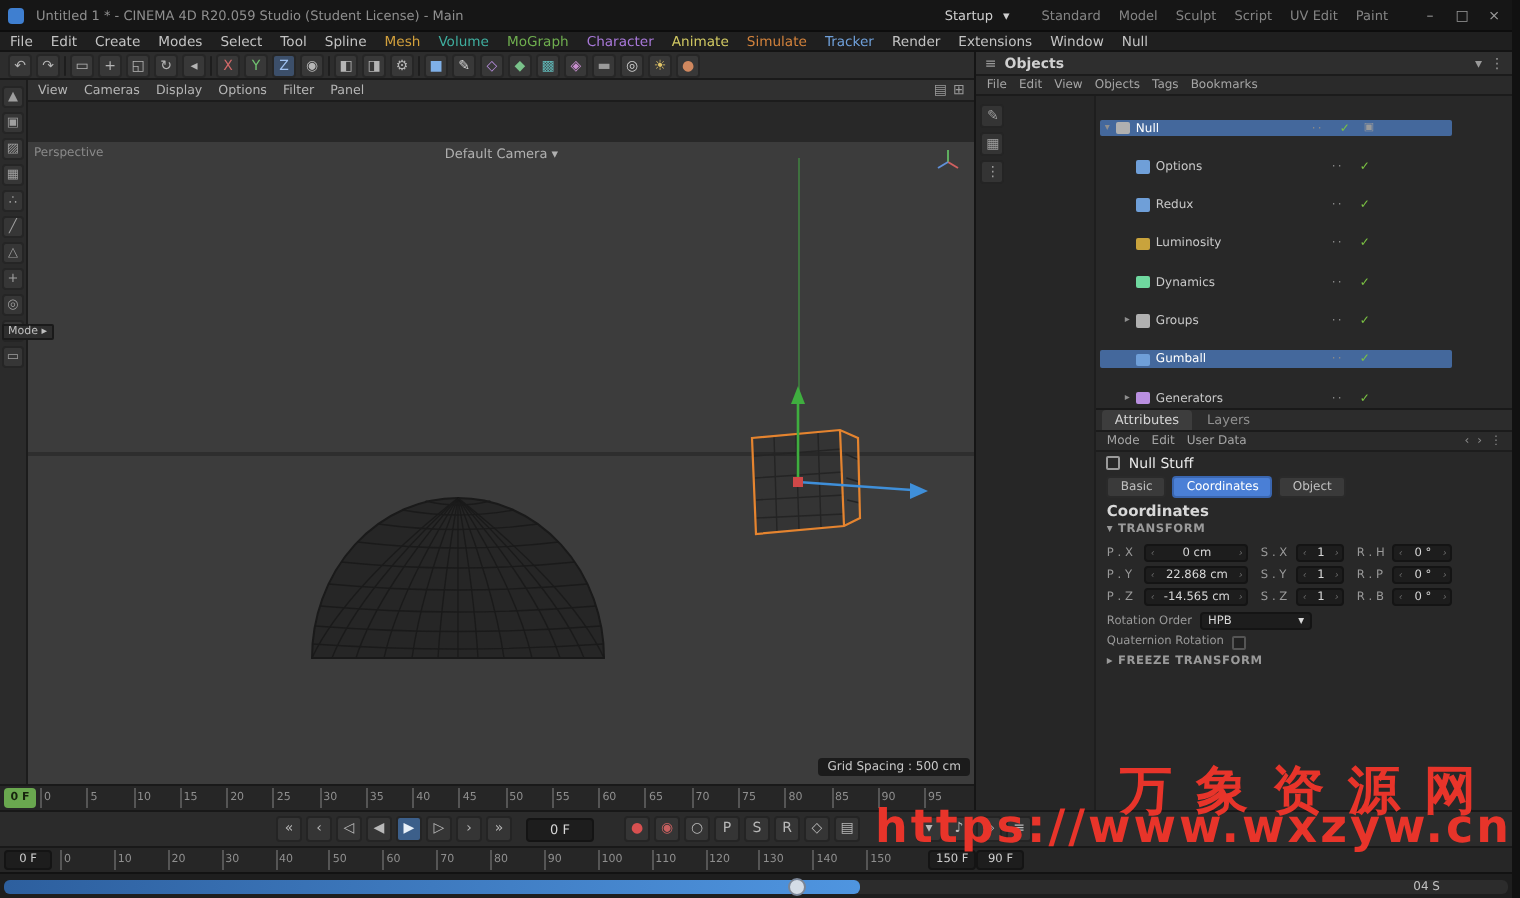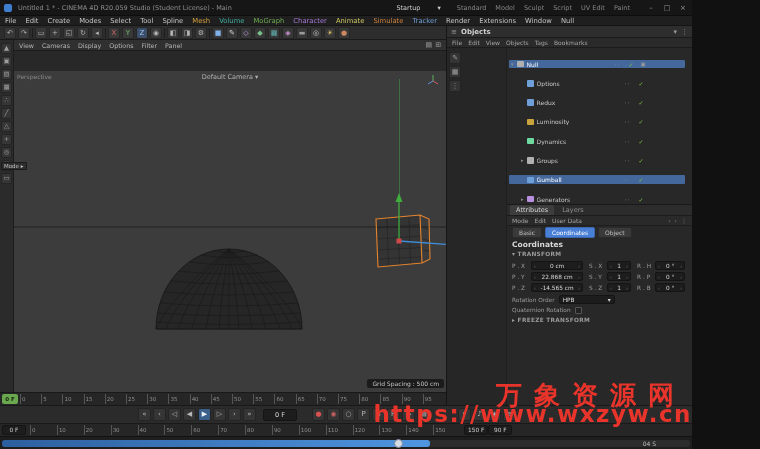--- a/index.html
+++ b/index.html
@@ -1,28 +1,28 @@
 <!DOCTYPE html>
 <html><head>
 <meta charset="utf-8">
 <style>
   * { margin:0; padding:0; box-sizing:border-box; }
   html,body { background:#111; }
   .app {
-    position:relative; width:692px; height:449px; overflow:hidden;
+    position:relative; width:756px; height:449px; overflow:hidden;
     background:#282828; font-family:"DejaVu Sans","Liberation Sans",sans-serif;
     color:#c0c0c0; user-select:none;
   }
   .flex { flex:1; }
 
   
   .titlebar { height:16px; background:#161616; display:flex; align-items:center; gap:6px; padding:0 4px; border-bottom:1px solid #0d0d0d; }
   .app-icon { width:8px; height:8px; background:#3f7fd0; border-radius:2px; }
   .title { font-size:6.5px; color:#8f8f8f; white-space:nowrap; }
-  .layout-label { font-size:6.5px; color:#cfcfcf; display:flex; gap:17px; align-items:center; }
+  .layout-label { font-size:6.5px; color:#cfcfcf; display:flex; gap:5px; align-items:center; }
   .layout-tabs { display:flex; gap:9px; margin:0 10px; }
   .ltab { font-size:6.5px; color:#858585; }
   .winbtns { display:flex; gap:6px; }
   .winbtn { font-size:7px; color:#9a9a9a; width:10px; text-align:center; }
 
   
   .menubar { height:10px; background:#1f1f1f; display:flex; align-items:center; gap:9px; padding:0 5px; border-bottom:1px solid #141414; }
   .menu-item { font-size:6.8px; color:#c4c4c4; white-space:nowrap; }
 
   
@@ -513,20 +513,24 @@
                   <span class="attr-menu-item">User Data</span>
                 </div>
               <span class="flex"></span>
               <div style="display:flex;gap:4px;">
 
               <span class="attr-menu-icon">‹</span>
                   <span class="attr-menu-icon">›</span>
                   <span class="attr-menu-icon">⋮</span>
                 </div>
             </div>
+            <div class="attr-obj">
+              <span class="attr-obj-icon"></span>
+              <span class="attr-obj-name">Null Stuff</span>
+            </div>
             <div class="attr-btns">
 
             <span class="attr-btn">Basic</span>
                 <span class="attr-btn" data-state="active">Coordinates</span>
                 <span class="attr-btn">Object</span>
               </div>
             <div class="attr-heading">Coordinates</div>
             <div class="attr-section">▾  TRANSFORM</div>
             <div class="attr-rows">
 

